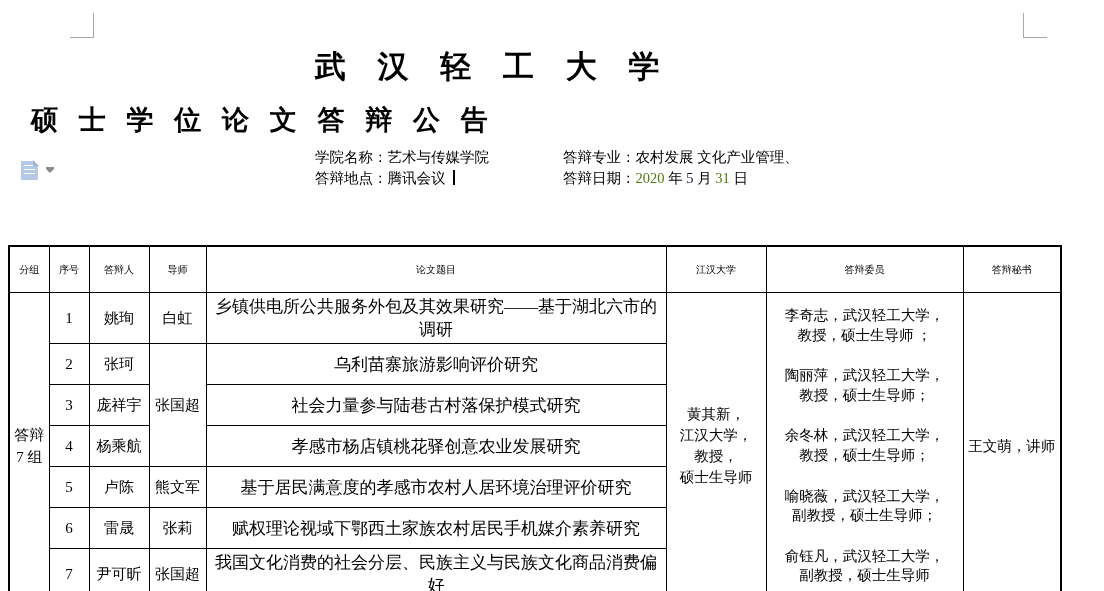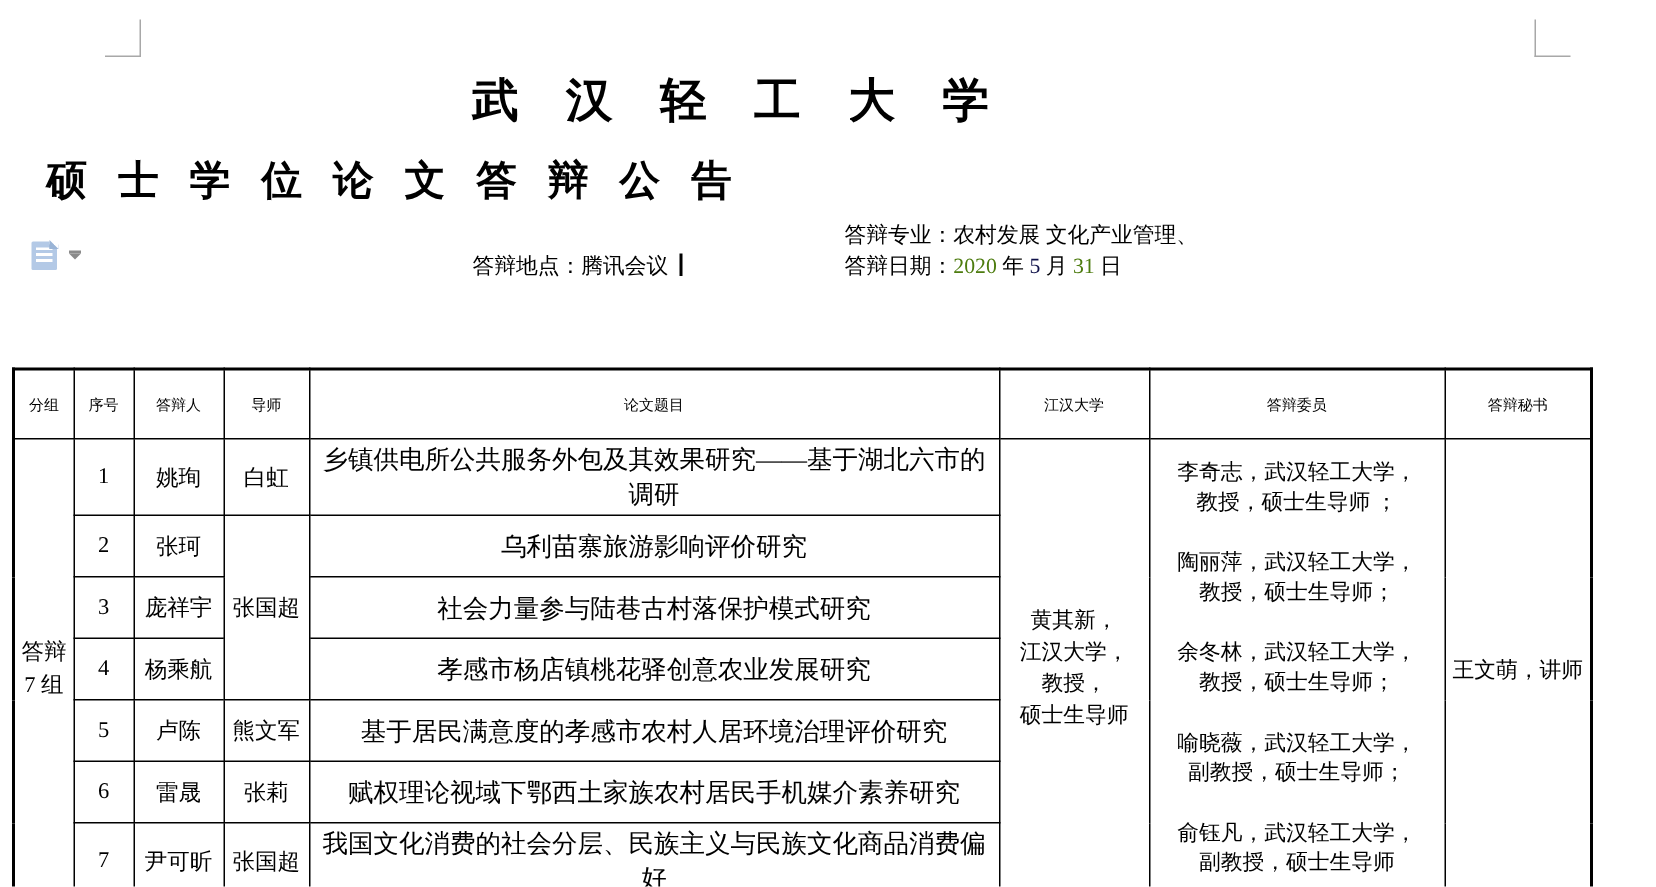--- a/index.html
+++ b/index.html
@@ -84,20 +84,21 @@
 <div class="page">
 
   <div class="crop tl-v"></div>
   <div class="crop tl-h"></div>
   <div class="crop tr-v"></div>
   <div class="crop tr-h"></div>
 
   <h1 class="uni-title">武 汉 轻 工 大 学</h1>
   <h2 class="ann-title">硕 士 学 位 论 文 答 辩 公 告</h2>
 
+  <div class="info l1a"><span>学院名称：</span><span>艺术与传媒学院</span></div>
 
   <div class="info l2a"><span>答辩地点：</span><span>腾讯会议</span><span class="caret"></span></div>
 
   <div class="info l1b"><span>答辩专业：</span><span>农村发展 文化产业管理、</span></div>
 
   <div class="info l2b"><span>答辩日期：</span><span class="num-blue">2020</span> <span>年</span> <span class="num-dark">5</span> <span>月</span> <span class="num-blue">31</span> <span>日</span></div>
 
   <div class="paste-btn">
     <span class="paste-doc"></span>
     <span class="paste-arrow"></span>

